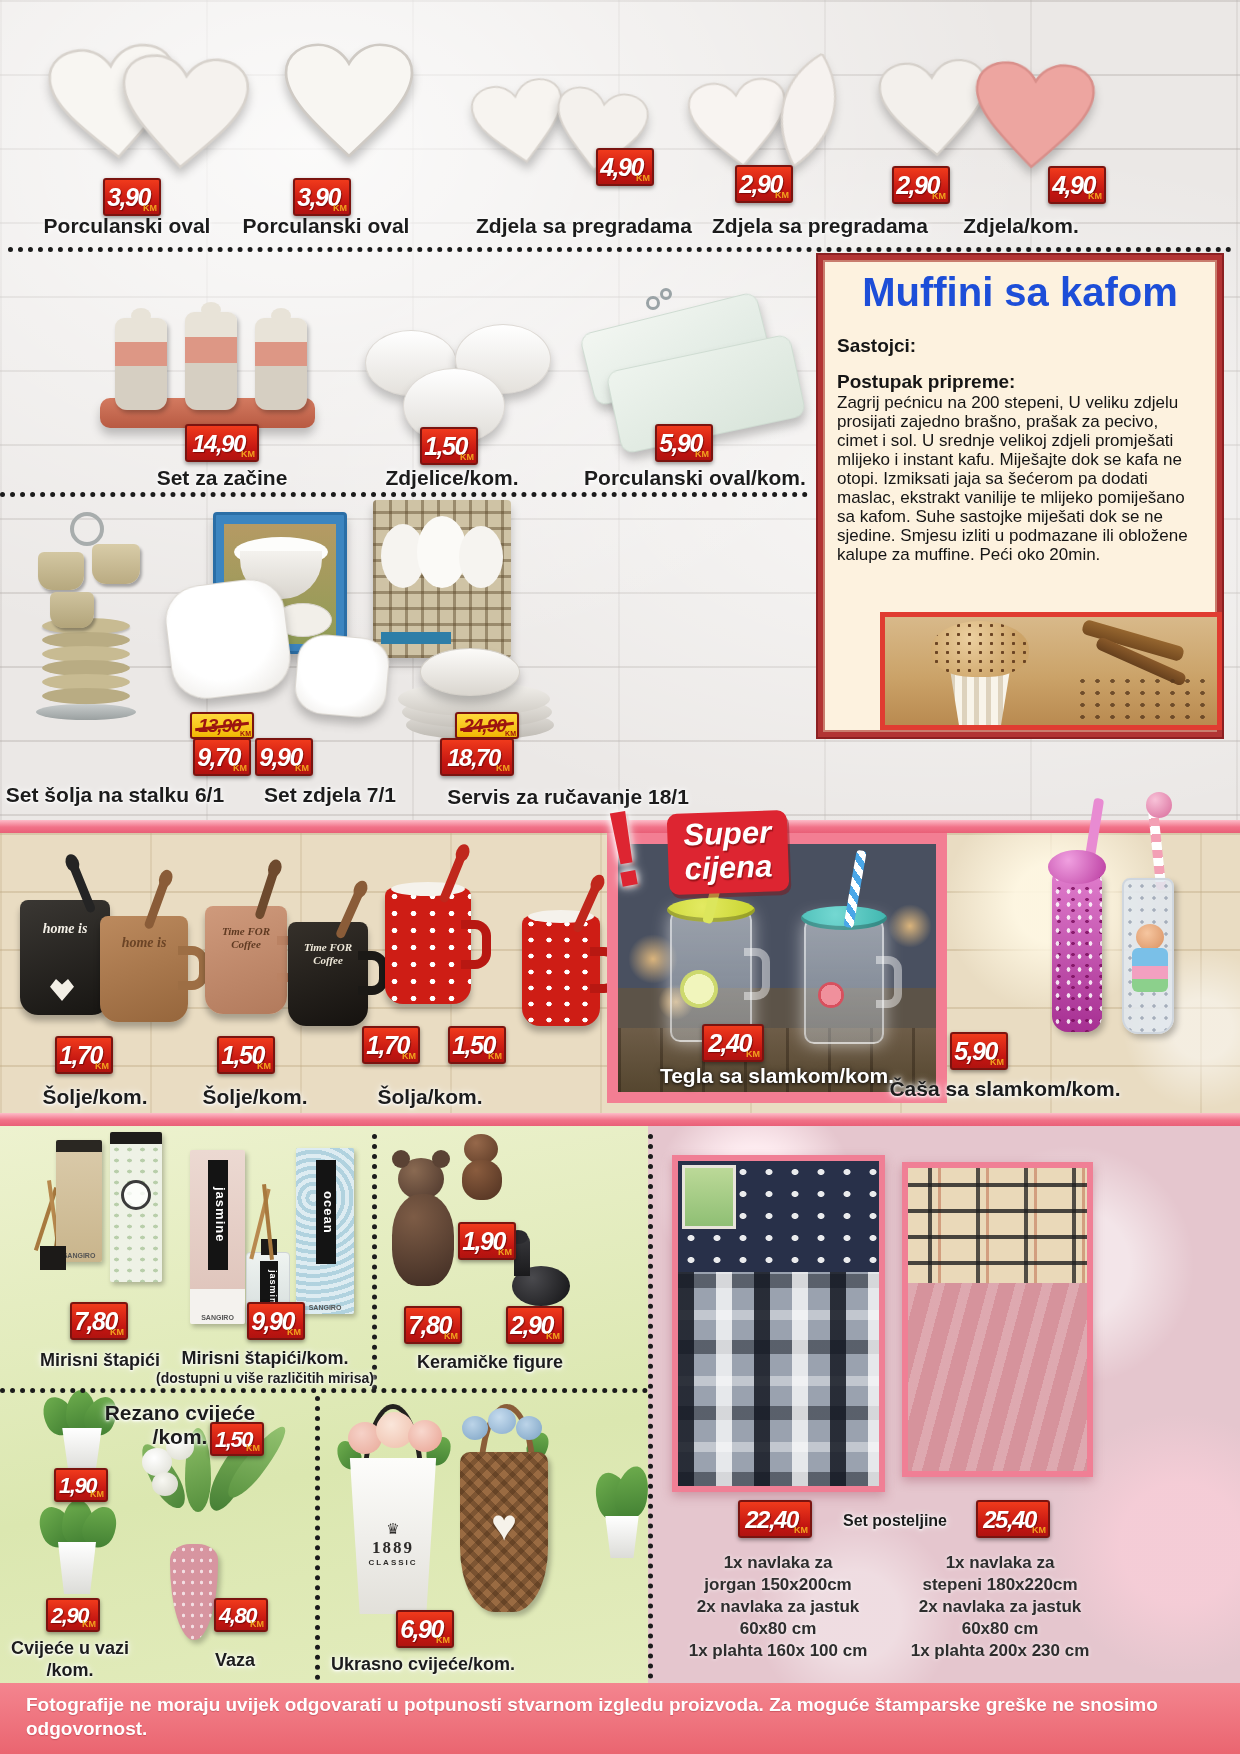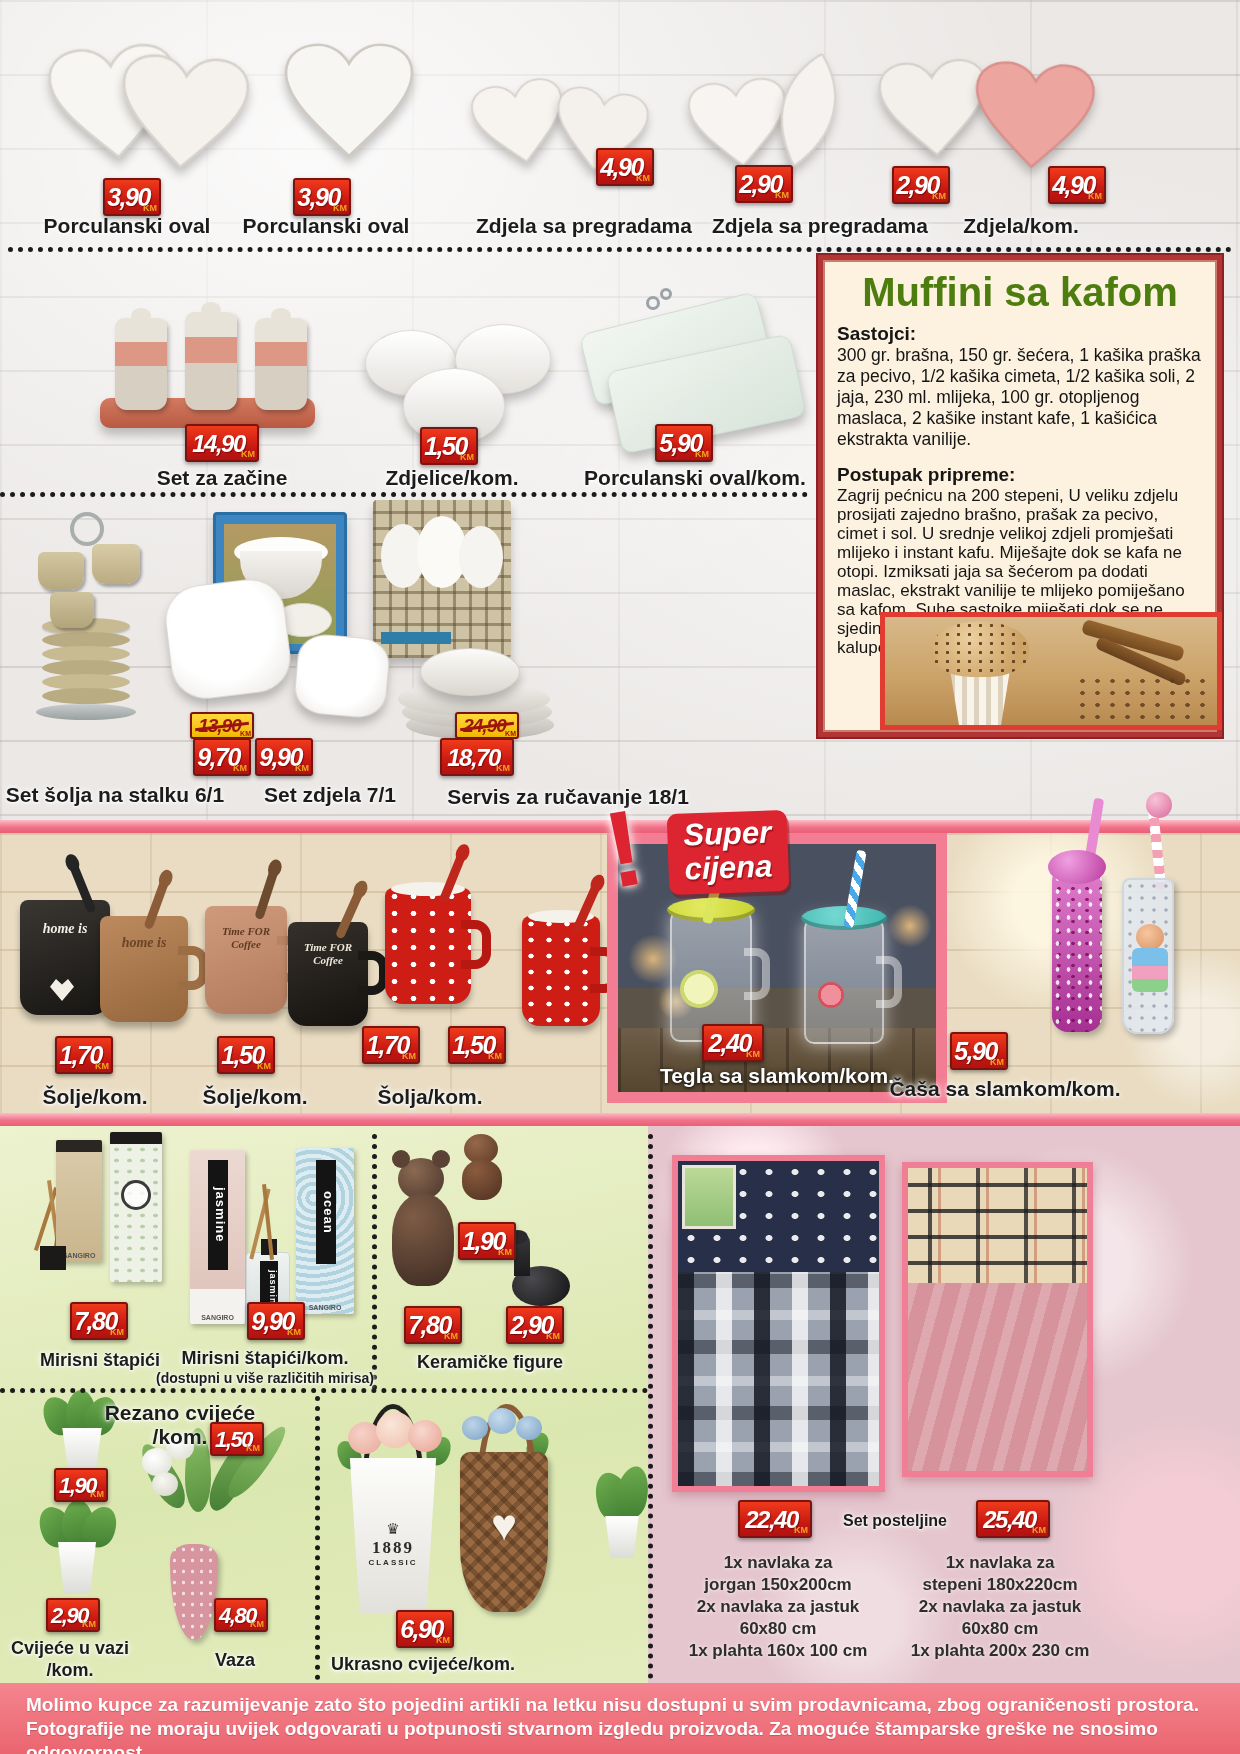--- a/index.html
+++ b/index.html
@@ -47,21 +47,21 @@
 .tagold .strike{position:absolute;left:3px;right:3px;top:11px;height:2.5px;background:#9c1410;transform:rotate(-7deg)}
 
 .plabel{position:absolute;font:700 21px/25px "Liberation Sans",sans-serif;color:#1c1c1c;text-align:center;z-index:25;
  text-shadow:0 0 4px rgba(255,255,255,.95),0 0 8px rgba(255,255,255,.85),0 1px 2px rgba(255,255,255,.9)}
 .plabel.small{font-size:18px}
 .dotH{position:absolute;height:0;border-top:5px dotted #1b1b1b;z-index:5}
 .dotV{position:absolute;width:0;border-left:5px dotted #1b1b1b;z-index:5}
 
 .recipe{position:absolute;left:818px;top:255px;width:404px;height:482px;background:#fdf2df;
  border:5px solid #b23434;box-shadow:0 0 0 2px #8c2022,inset 0 0 0 2px #c97d6e;z-index:10;padding:10px 14px}
-.recipe h1{font:700 40px/44px "Liberation Sans",sans-serif;color:#4d7c0f;text-align:center;margin-bottom:9px}
+.recipe h1{font:700 40px/44px "Liberation Sans",sans-serif;color:#1d4ed8;text-align:center;margin-bottom:21px}
 .recipe h2{font:700 19px/22px "Liberation Sans",sans-serif;color:#151515;margin-top:6px}
 .recipe p{font:400 17.5px/21px "Liberation Sans",sans-serif;color:#151515}
 .muffinpic{position:absolute;left:57px;top:352px;width:342px;height:118px;border:5px solid #e03c31;overflow:hidden;
  background:linear-gradient(180deg,#d8b98a,#cba369 55%,#b98a50)}
 
 .shadowed{filter:drop-shadow(0 7px 5px rgba(0,0,0,.22))}
 .heart{position:absolute}
 .heart svg{width:100%;height:100%;overflow:visible}
 
 .mug{position:absolute;border-radius:8px 8px 18px 18px;z-index:6;box-shadow:0 6px 6px rgba(0,0,0,.28)}
@@ -219,21 +219,20 @@
 
   <div class="plabel" style="left:112px;top:465px;width:220px">Set za začine</div>
   <div class="plabel" style="left:342px;top:465px;width:220px">Zdjelice/kom.</div>
   <div class="plabel" style="left:575px;top:465px;width:240px">Porculanski oval/kom.</div>
 
   <div class="dotH" style="left:0;top:492px;width:808px"></div>
 
   <div class="recipe">
     <h1>Muffini sa kafom</h1>
     <h2>Sastojci:</h2>
-    <p>300 gr. brašna, 150 gr. šećera, 1 kašika praška za pecivo, 1/2 kašika cimeta, 1/2 kašika soli, 2 jaja, 230 ml. mlijeka, 100 gr. otopljenog maslaca, 2 kašike instant kafe, 1 kašićica ekstrakta vanilije.</p>
     <h2 style="margin-top:14px">Postupak pripreme:</h2>
     <p style="line-height:19px;font-size:17px">Zagrij pećnicu na 200 stepeni, U veliku zdjelu prosijati zajedno brašno, prašak za pecivo, cimet i sol. U srednje velikoj zdjeli promješati mlijeko i instant kafu. Miješajte dok se kafa ne otopi. Izmiksati jaja sa šećerom pa dodati maslac, ekstrakt vanilije te mlijeko pomiješano sa kafom. Suhe sastojke miješati dok se ne sjedine. Smjesu izliti u podmazane ili obložene kalupe za muffine. Peći oko 20min.</p>
     <div class="muffinpic">
       <div class="abs" style="left:58px;top:46px;width:74px;height:64px;background:repeating-linear-gradient(90deg,#f8f4ea 0 7px,#ddd2bd 7px 12px);clip-path:polygon(8% 0,92% 0,78% 100%,22% 100%)"></div>
       <div class="abs" style="left:46px;top:4px;width:98px;height:56px;border-radius:50% 50% 42% 42%;background:radial-gradient(circle at 40% 30%,#ecd0a0,#cda468 70%,#b98f52);background-image:radial-gradient(#6b4423 1.5px,transparent 2px),radial-gradient(circle at 40% 30%,#ecd0a0,#cda468 70%);background-size:11px 9px,100% 100%"></div>
       <div class="abs" style="left:196px;top:16px;width:104px;height:15px;transform:rotate(16deg);background:linear-gradient(180deg,#96662f,#744a20);border-radius:6px"></div>
       <div class="abs" style="left:208px;top:38px;width:96px;height:13px;transform:rotate(24deg);background:linear-gradient(180deg,#8a5a2a,#66401d);border-radius:6px"></div>
       <div class="abs" style="left:190px;top:58px;width:140px;height:55px;background-image:radial-gradient(#5a3a1e 2px,transparent 2.6px);background-size:15px 12px;opacity:.8"></div>
     </div>
   </div>
@@ -570,17 +569,16 @@
   </div>
   <div class="beddetail" style="left:890px;top:1552px">
     <div>1x navlaka za</div>
     <div>stepeni 180x220cm</div>
     <div>2x navlaka za jastuk</div>
     <div>60x80 cm</div>
     <div>1x plahta 200x 230 cm</div>
   </div>
 
   <div class="abs disc">
-    <div>Molimo kupce za razumijevanje zato što pojedini artikli na letku nisu dostupni u svim prodavnicama, zbog ograničenosti prostora.</div>
     <div>Fotografije ne moraju uvijek odgovarati u potpunosti stvarnom izgledu proizvoda. Za moguće štamparske greške ne snosimo odgovornost.</div>
   </div>
 
 </div>
 
 </body></html>

